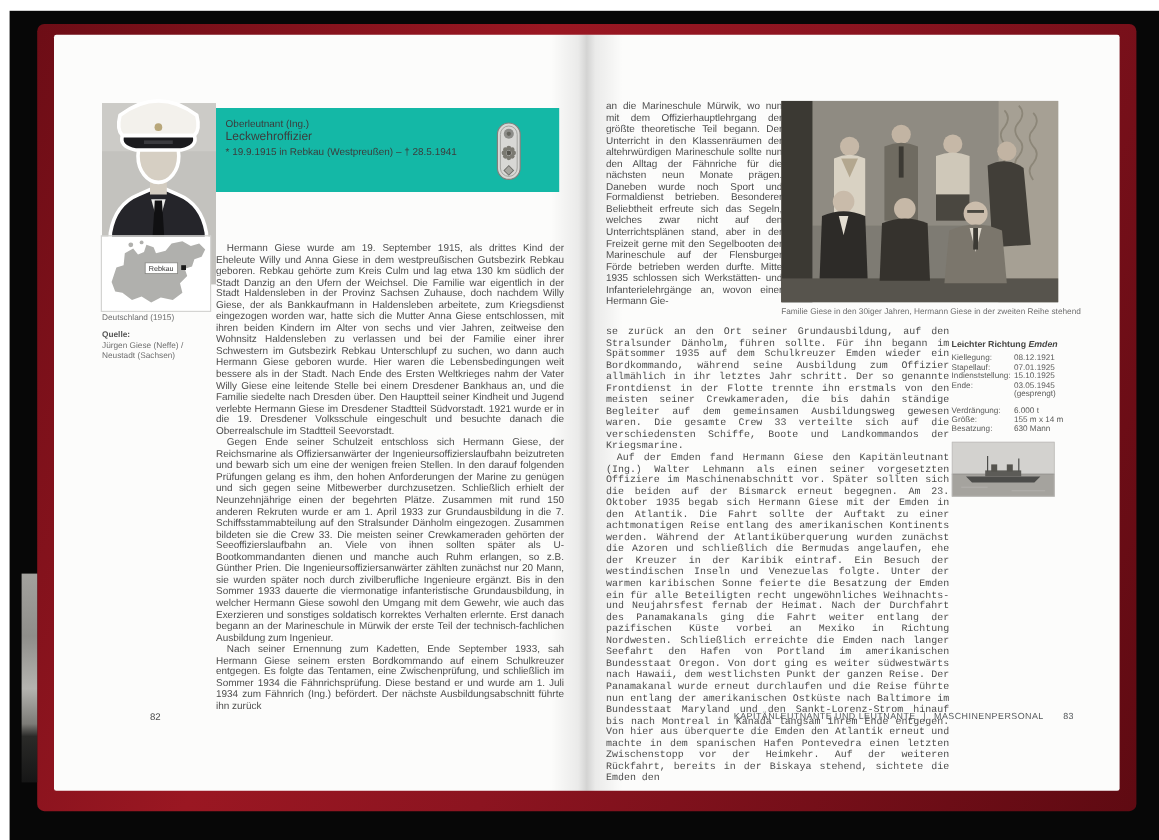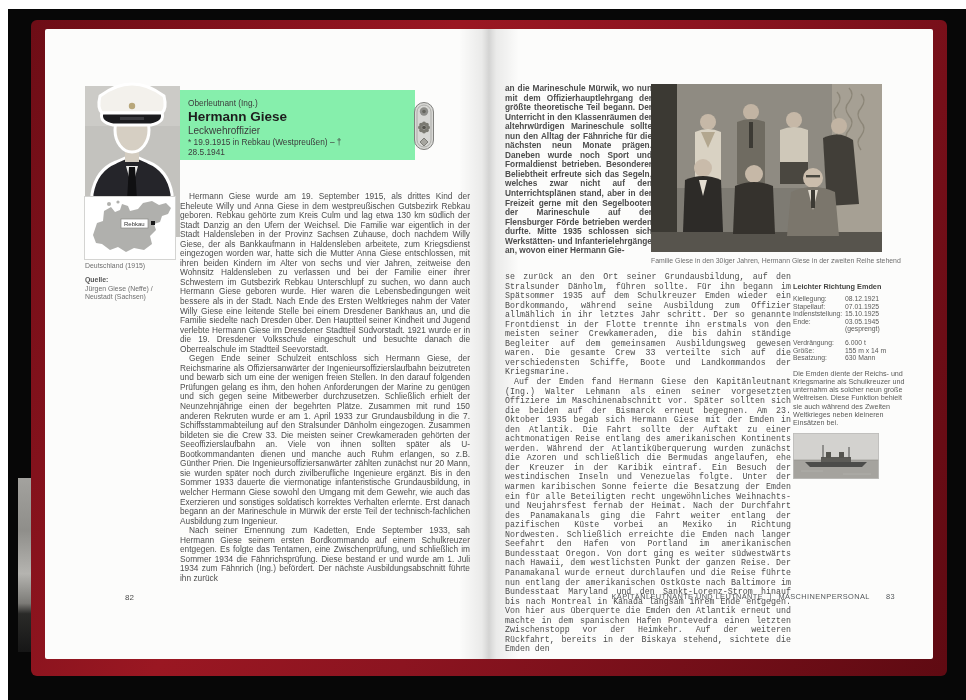--- a/index.html
+++ b/index.html
@@ -8,47 +8,47 @@
   .abs{position:absolute;}
   .frame-black{left:8px;top:9px;right:0;bottom:0;background:#070707;}
   .cover-red{left:31px;top:20px;width:916px;height:656px;border-radius:6px;
     background:linear-gradient(115deg,#6d0d16 0%,#9a1722 35%,#8c1420 55%,#5f0a12 100%);}
   .spread{left:45px;top:29px;width:888px;height:630px;background:#fcfcfb;border-radius:2px;}
   .gutter{left:459px;top:29px;width:60px;height:630px;
     background:linear-gradient(to right,rgba(0,0,0,0) 0%,rgba(0,0,0,0.07) 38%,rgba(0,0,0,0.16) 50%,rgba(0,0,0,0.07) 62%,rgba(0,0,0,0) 100%);}
   .sliver{left:18px;top:478px;width:13px;height:174px;
     background:linear-gradient(to bottom,#a3a29e 0%,#8f8e8a 30%,#b5b4b0 55%,#7c7b77 72%,#2a2a28 78%,#161616 100%);}
   
-  .profile-box{left:180px;top:90px;width:235px;height:70px;background:#86efac;}
+  .profile-box{left:180px;top:90px;width:286px;height:70px;background:#14b8a6;}
   .profile-inner{position:absolute;left:8px;top:8px;right:40px;color:#3c3c3c;}
   .rank{font-size:8.3px;line-height:10px;}
   .name{font-size:13.5px;font-weight:bold;color:#1d1d1d;line-height:15px;margin-top:1px;}
   .role{font-size:10px;line-height:10px;margin-top:2px;}
   .dates{font-size:8.3px;line-height:10px;margin-top:1px;}
   .epaulette{position:absolute;left:233px;top:11px;}
   
   .mapbox{left:85px;top:197px;width:90px;height:62px;background:#ffffff;outline:1px solid #d4d4d2;}
   .smallcap{font-size:6.9px;color:#6e6e6e;line-height:8px;}
   .srclabel{font-size:6.9px;color:#555;font-weight:bold;line-height:8px;}
   .srctext{font-size:6.9px;color:#6e6e6e;line-height:8px;width:92px;}
   
   .bodycol{color:#4d4d4d;font-size:8.3px;line-height:9.55px;text-align:justify;hyphens:auto;}
   .bodycol p{margin:0;text-indent:9px;}
   .bodycol p.noindent{text-indent:0;}
-  .leftbody{left:180px;top:192px;width:290px;}
-  .narrowcol{left:505px;top:84px;width:147px;font-weight:bold;}
+  .leftbody{left:180px;top:202px;width:290px;}
+  .narrowcol{left:505px;top:84px;width:147px;}
   .rightbody{left:505px;top:272px;width:286px;font-family:Liberation Mono, monospace;}
   .pagenum{font-size:8px;color:#4d4d4d;}
   .footer{left:505px;top:592px;width:390px;text-align:right;font-size:7.4px;letter-spacing:0.4px;color:#53575a;}
   .footer .pn{margin-left:14px;}
   .photo-caption{left:651px;top:257px;width:256px;font-size:6.9px;color:#6e6e6e;}
   
   .shipbox{left:793px;top:282px;width:114px;color:#5a5a58;}
   .shipbox .title{font-size:7.3px;font-weight:bold;color:#454543;margin-bottom:4px;}
-  .shipbox .title .shipname{}
+  .shipbox .title .shipname{font-style:italic;}
   .srow{display:flex;font-size:6.8px;line-height:7.6px;}
   .srow .sl{display:inline-block;min-width:52px;}
   .srow.gap{margin-top:6px;}
   .shipdesc{margin-top:8px;font-size:7.2px;line-height:8.2px;width:112px;}
   .shipphoto{margin-top:6px;}
   svg{display:block;}
 </style>
 </head>
 <body>
 
@@ -73,21 +73,20 @@
     </g>
     <polygon points="46,96 52,118 58,96" fill="#ececea"></polygon>
     <polygon points="49,97 55,97 57,130 47,130" fill="#101012"></polygon>
     <circle cx="52" cy="36" r="3.2" fill="#b8a77a"></circle>
     <rect x="40" y="47" width="24" height="3" fill="#3a3a3e"></rect>
   </svg>
 
   <div class="abs profile-box">
     <div class="profile-inner">
       <div class="rank">Oberleutnant (Ing.)</div>
-      <div class="name">Hermann Giese</div>
       <div class="role">Leckwehroffizier</div>
       <div class="dates">* 19.9.1915 in Rebkau (Westpreußen) – † 28.5.1941</div>
     </div>
     <svg class="epaulette" width="22" height="50" viewBox="0 0 22 50">
       <rect x="1.5" y="1.5" width="19" height="47" rx="9.5" fill="#d8d8d5" stroke="#80807d" stroke-width="1"></rect>
       <rect x="4" y="4" width="14" height="42" rx="7" fill="none" stroke="#a2a29e" stroke-width="0.8"></rect>
       <circle cx="11" cy="10.5" r="4.2" fill="#8d8d89"></circle>
       <circle cx="11" cy="10.5" r="1.8" fill="#66665f"></circle>
       <g fill="#7b7a72">
         <circle cx="11" cy="22.5" r="2"></circle>
@@ -198,21 +197,20 @@
         <span class="sv">6.000 t</span>
       </div>
     <div class="srow">
         <span class="sl">Größe:</span>
         <span class="sv">155 m x 14 m</span>
       </div>
     <div class="srow">
         <span class="sl">Besatzung:</span>
         <span class="sv">630 Mann</span>
       </div>
-    <div class="shipdesc">Die Emden diente der Reichs- und Kriegsmarine als Schulkreuzer und unternahm als solcher neun große Weltreisen. Diese Funktion behielt sie auch während des Zweiten Weltkrieges neben kleineren Einsätzen bei.</div>
     <svg class="shipphoto" width="86" height="46" viewBox="0 0 86 46">
       <rect width="86" height="46" fill="#d3d2cf"></rect>
       <rect y="27" width="86" height="19" fill="#a5a39e"></rect>
       <line x1="0" y1="27" x2="86" y2="27" stroke="#8f8d88" stroke-width="0.6"></line>
       <path d="M12,29 L74,29 L69,34 L17,34 Z" fill="#4c4c4a"></path>
       <rect x="28" y="24" width="30" height="5" fill="#5c5b57"></rect>
       <rect x="33" y="19" width="5" height="6" fill="#55544f"></rect>
       <rect x="46" y="19" width="5" height="6" fill="#55544f"></rect>
       <line x1="30" y1="12" x2="30" y2="25" stroke="#4c4c4a" stroke-width="1"></line>
       <line x1="56" y1="14" x2="56" y2="25" stroke="#4c4c4a" stroke-width="1"></line>

